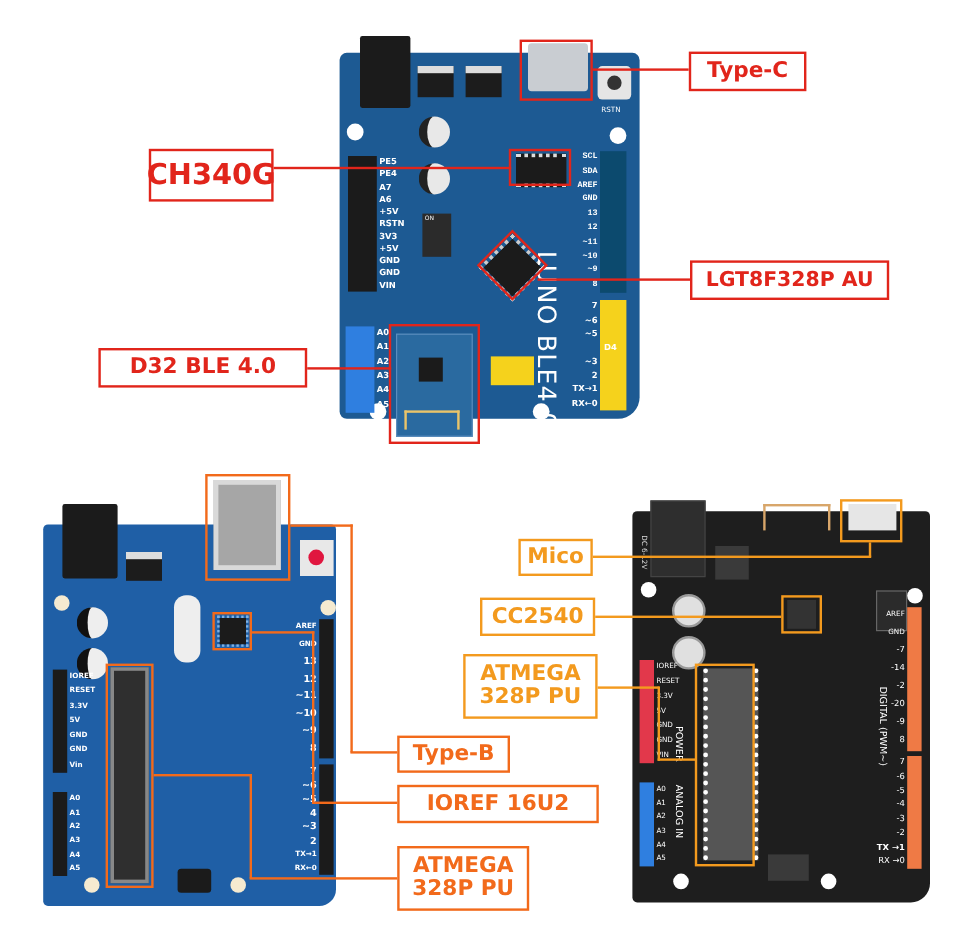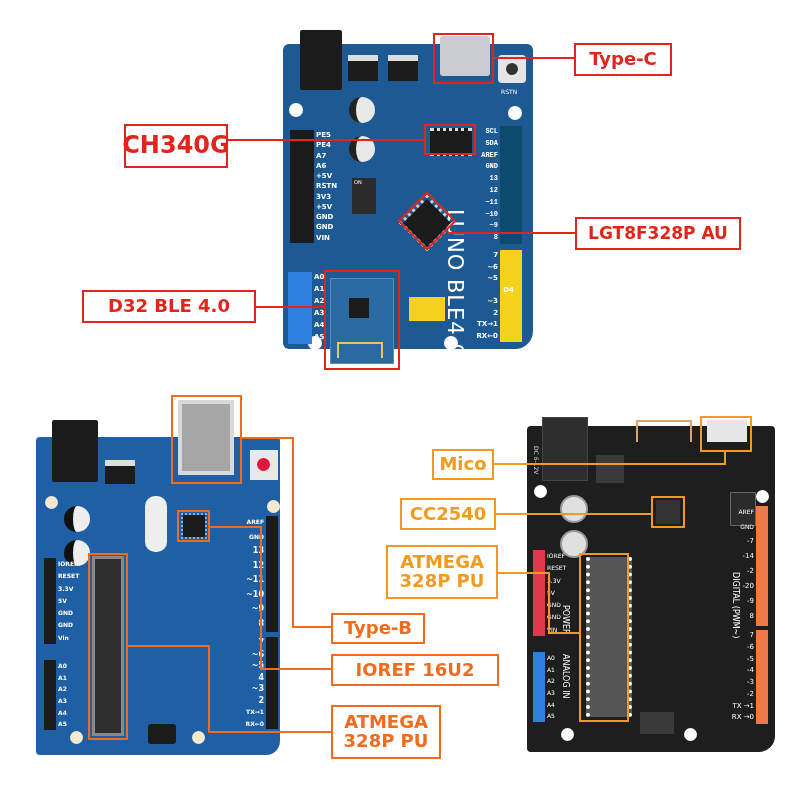--- a/index.html
+++ b/index.html
@@ -430,21 +430,21 @@
     <div class="pin">
         <span class="pinlbl" style="right:14px;color:#fff;font-size:7px;font-weight:normal;">-4</span>
       </div>
     <div class="pin">
         <span class="pinlbl" style="right:14px;color:#fff;font-size:7px;font-weight:normal;">-3</span>
       </div>
     <div class="pin">
         <span class="pinlbl" style="right:14px;color:#fff;font-size:7px;font-weight:normal;">-2</span>
       </div>
     <div class="pin">
-        <span class="pinlbl" style="right:14px;color:#fff;font-size:7px;font-weight:normal;">TX →1</span>
+        <span class="pinlbl" style="right:14px;color:#fff;font-size:7px;font-weight:bold;">TX →1</span>
       </div>
     <div class="pin">
         <span class="pinlbl" style="right:14px;color:#fff;font-size:7px;font-weight:normal;">RX →0</span>
       </div>
   </div>
 
   <div class="hl" style="left:700px;top:416px;width:52px;height:36px;border-color:#f39a1e;"></div>
   <div class="hl" style="left:651px;top:496px;width:34px;height:32px;border-color:#f39a1e;"></div>
   <div class="hl" style="left:579px;top:553px;width:50px;height:169px;border-color:#f39a1e;"></div>
 

